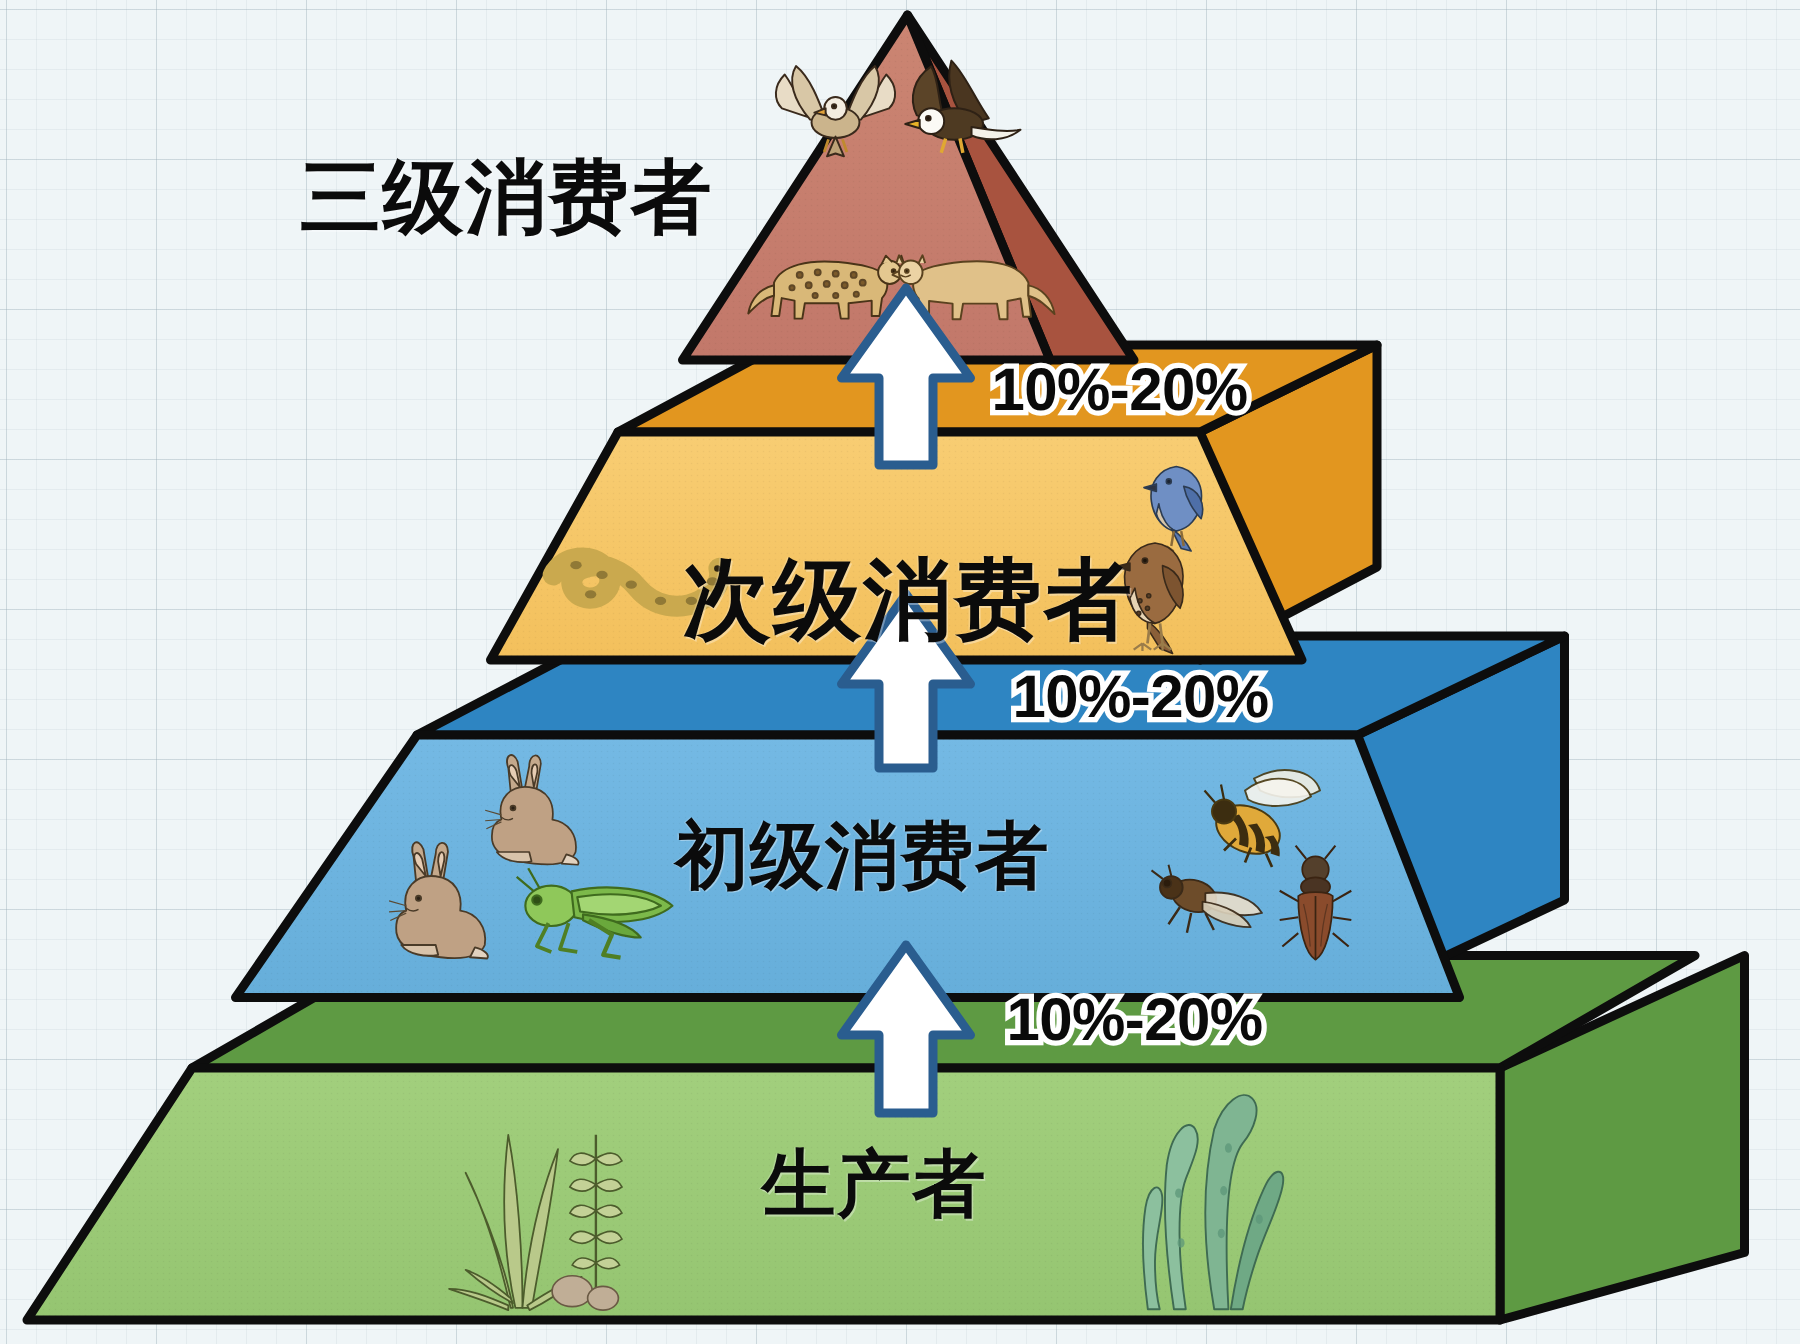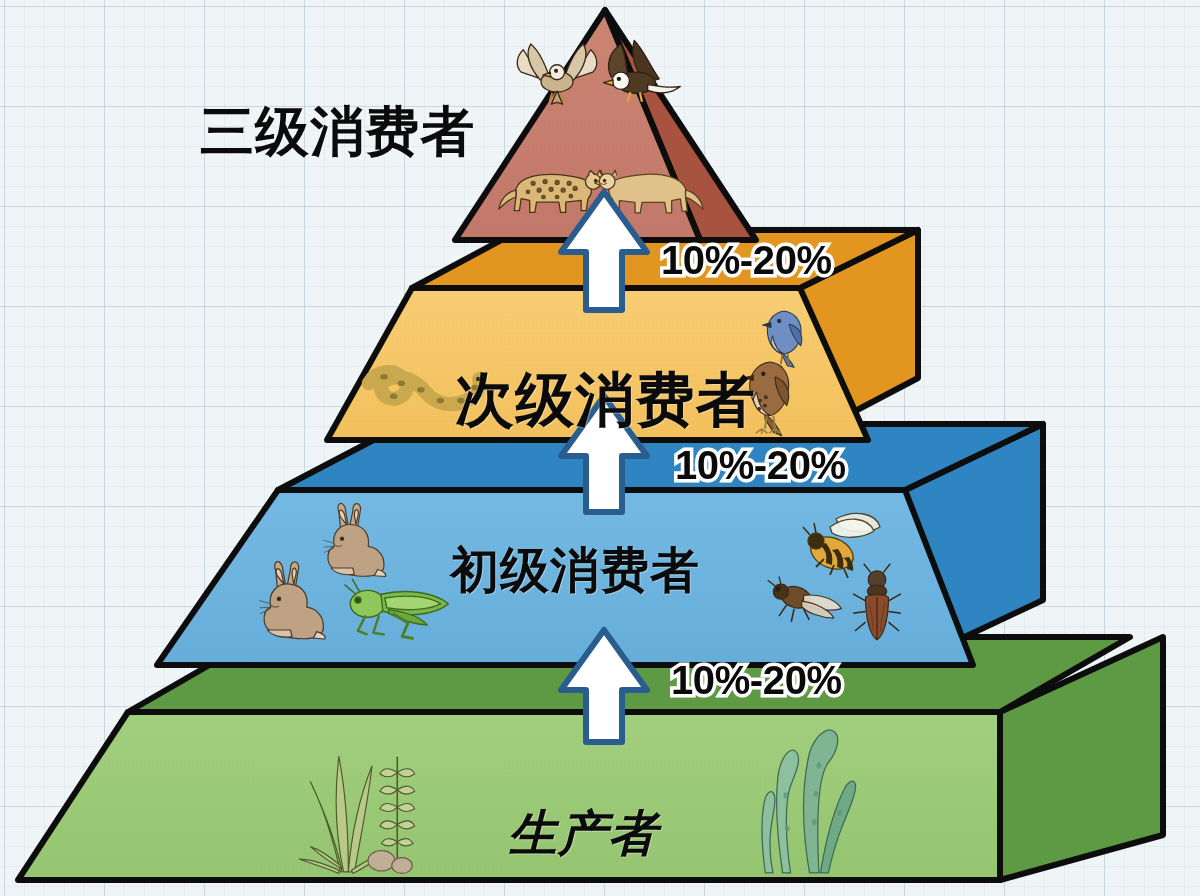--- a/index.html
+++ b/index.html
@@ -52,21 +52,21 @@
     white-space: nowrap;
     letter-spacing: -0.01em;
     -webkit-text-stroke: 7px #ffffff;
     paint-order: stroke fill;
     text-stroke: 7px #ffffff;
     margin-left: 41px;
   }
   #label-tertiary  { left: 200px; top: 96px;  font-size: 54px; }
   #label-secondary { left: 455px; top: 318px; font-size: 59px; margin-top: 43px; }
   #label-primary   { left: 450px; top: 538px; font-size: 49px; }
-  #label-producer  { left: 508px; top: 801px; font-size: 49px; font-style: italic; }
+  #label-producer  { left: 508px; top: 757px; font-size: 49px; }
 
   #pct-1 { left: 620px; top: 238px; }
   #pct-2 { left: 634px; top: 443px; }
   #pct-3 { left: 630px; top: 658px; }
 </style>
 </head>
 <body>
 
 <div id="stage">
 

